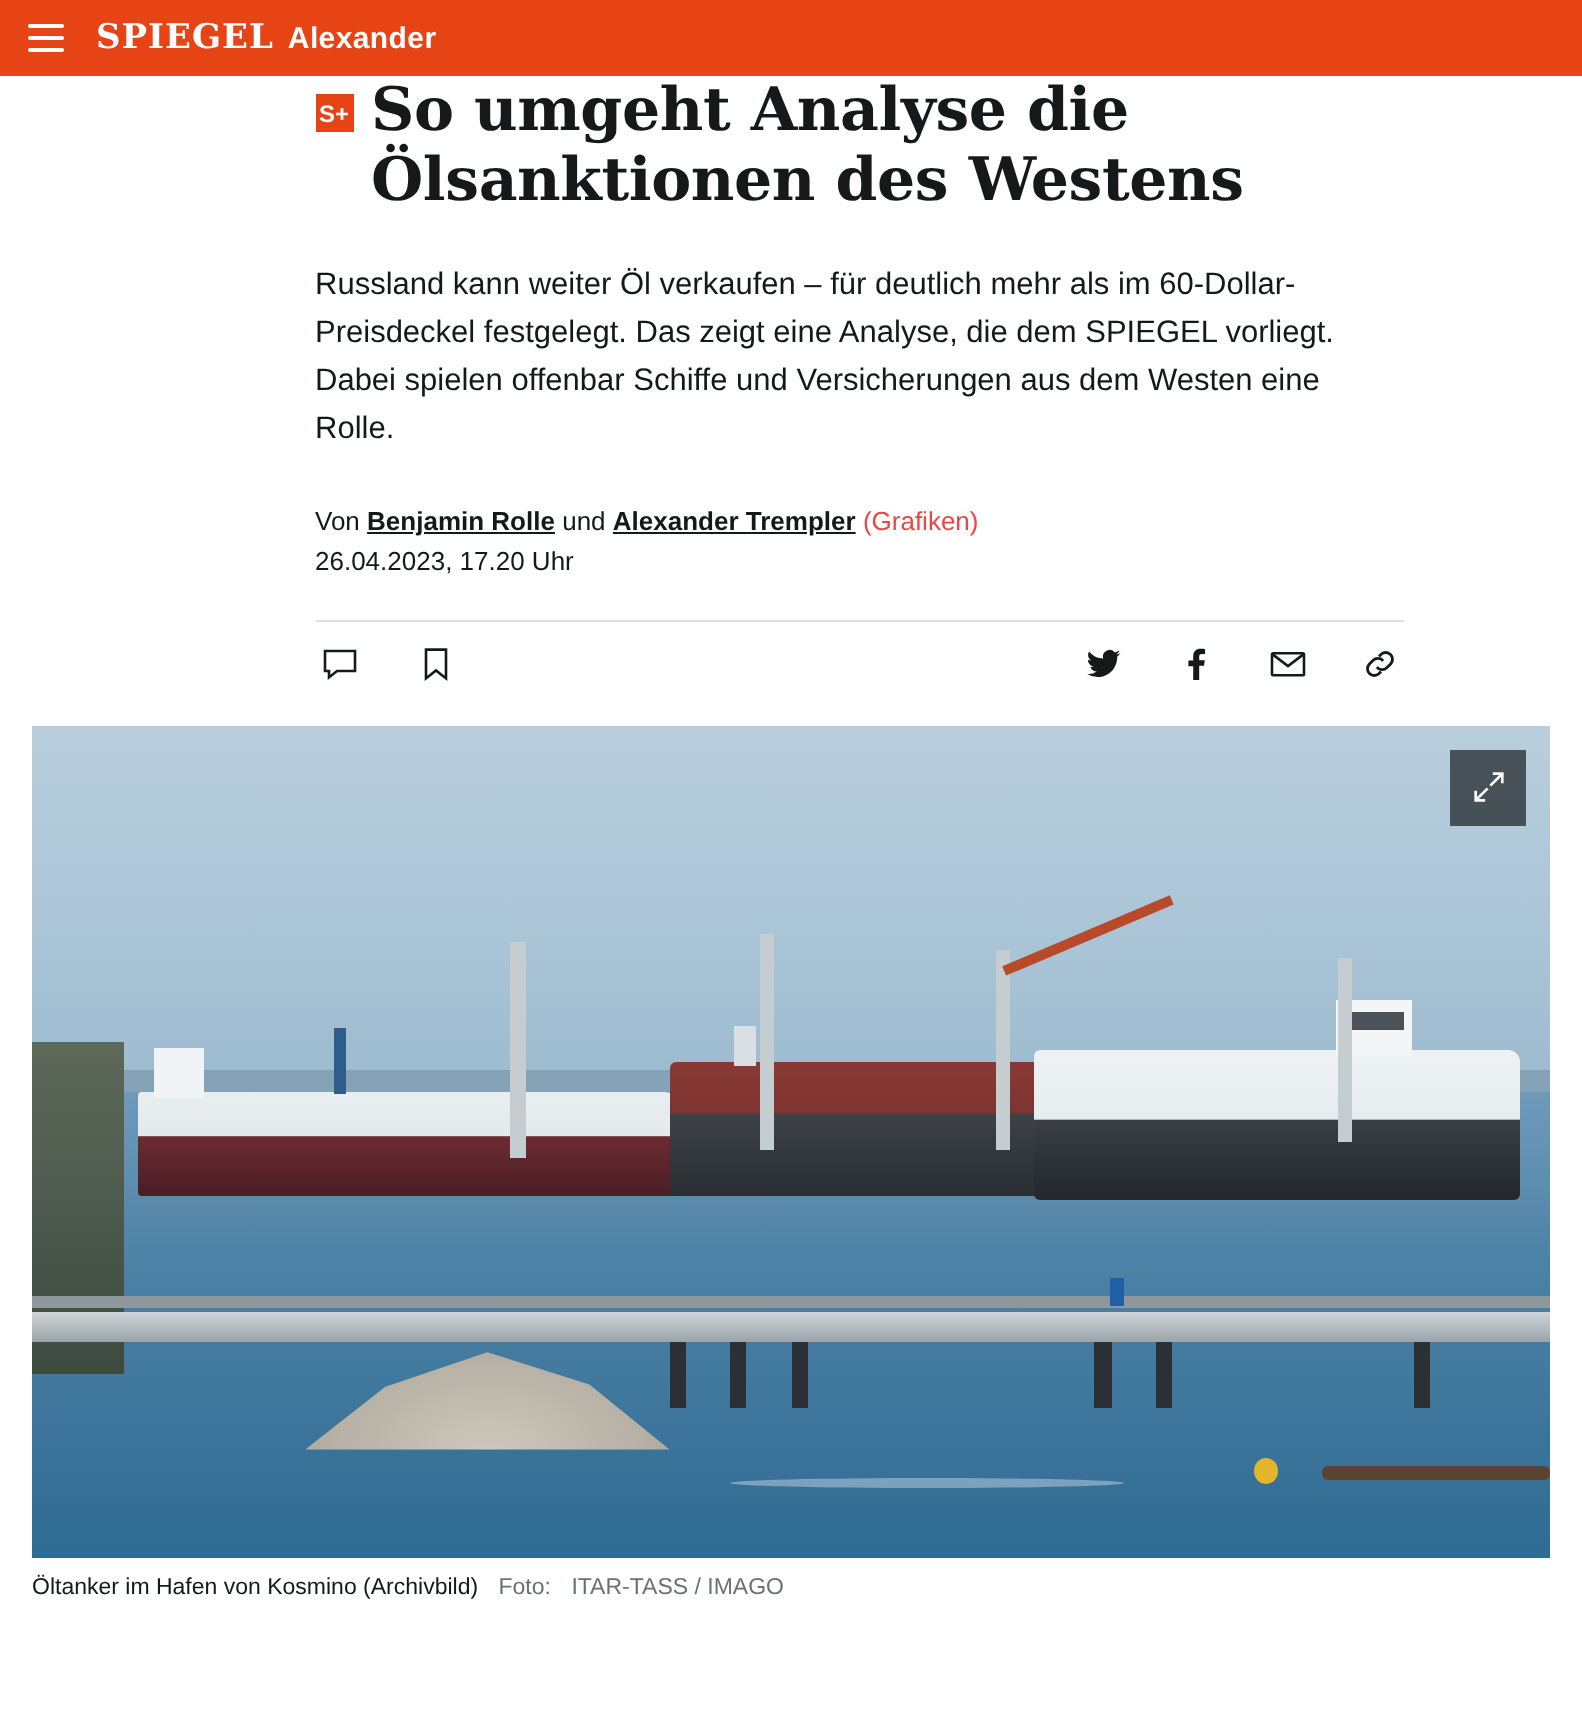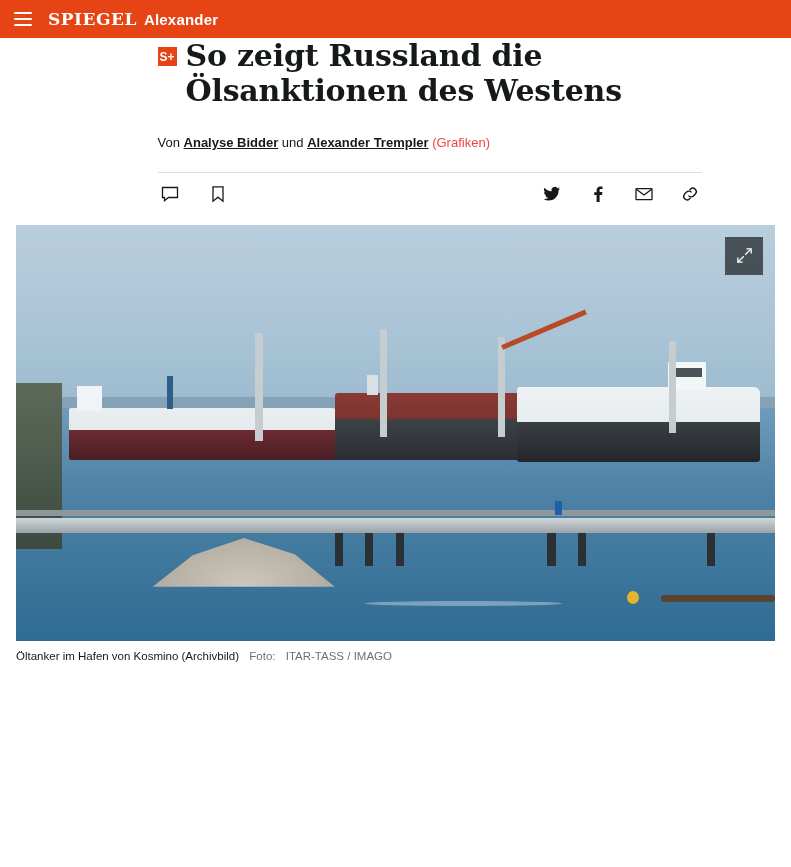--- a/index.html
+++ b/index.html
@@ -261,32 +261,34 @@
   <div class="brand">SPIEGEL</div>
   <div class="brand-section">Alexander</div>
 </header>
 
 <main class="article">
   <div class="article-inner">
 
 
     <div class="headline-wrap">
       <div class="plus-badge">S+</div>
-      <h1 class="headline">So zeigt Russland die Ölsanktionen des Westens</h1>
-    </div>
-
+      <h1 class="headline">So umgeht Analyse die Ölsanktionen des Westens</h1>
+    </div>
+
+    <p class="intro">Russland kann weiter Öl verkaufen – für deutlich mehr als im 60-Dollar-Preisdeckel festgelegt. Das zeigt eine Analyse, die dem SPIEGEL vorliegt. Dabei spielen offenbar Schiffe und Versicherungen aus dem Westen eine Rolle.</p>
 
     <div class="byline">
       <span>Von</span>
-      <a href="#">Analyse Bidder</a>
+      <a href="#">Benjamin Rolle</a>
       <span>und</span>
       <a href="#">Alexander Trempler</a>
       <span class="credit-note">(Grafiken)</span>
     </div>
 
+    <div class="date">26.04.2023, 17.20 Uhr</div>
 
     <hr class="divider">
 
     <div class="action-bar">
       <div class="actions-left">
         <div class="act">
           <svg width="20" height="20" viewBox="0 0 20 20" fill="none" stroke="currentColor" stroke-width="1.3">
             <path d="M2.5 3.5h15v10h-9l-4 3.2v-3.2h-2z"></path>
           </svg>
         </div>

